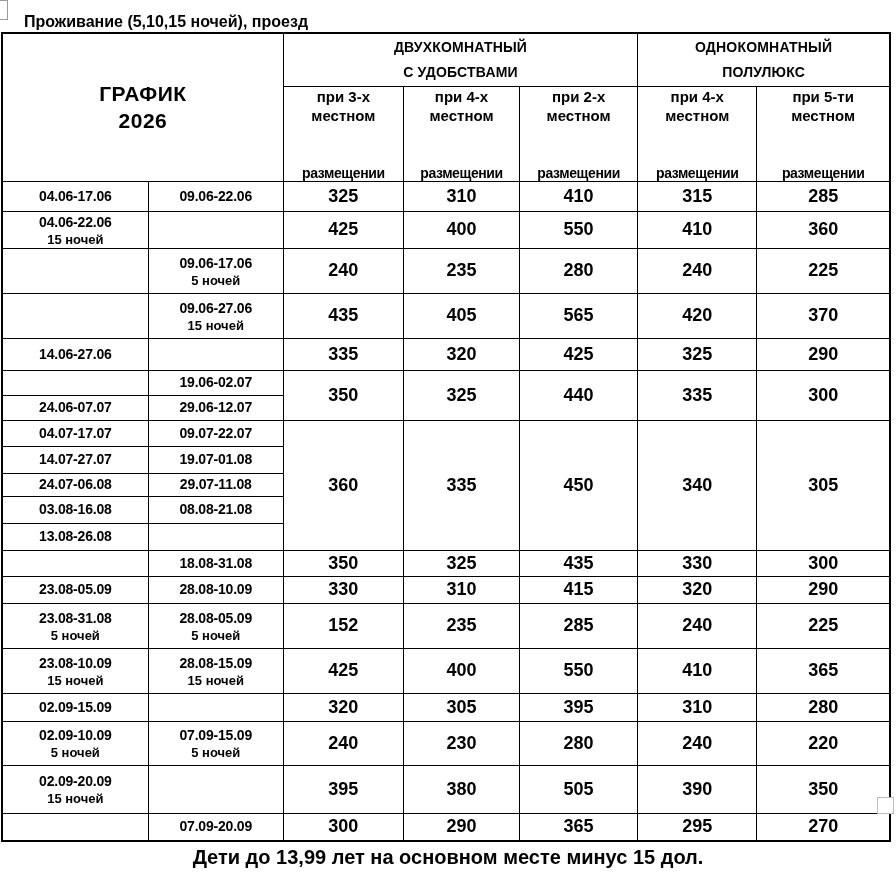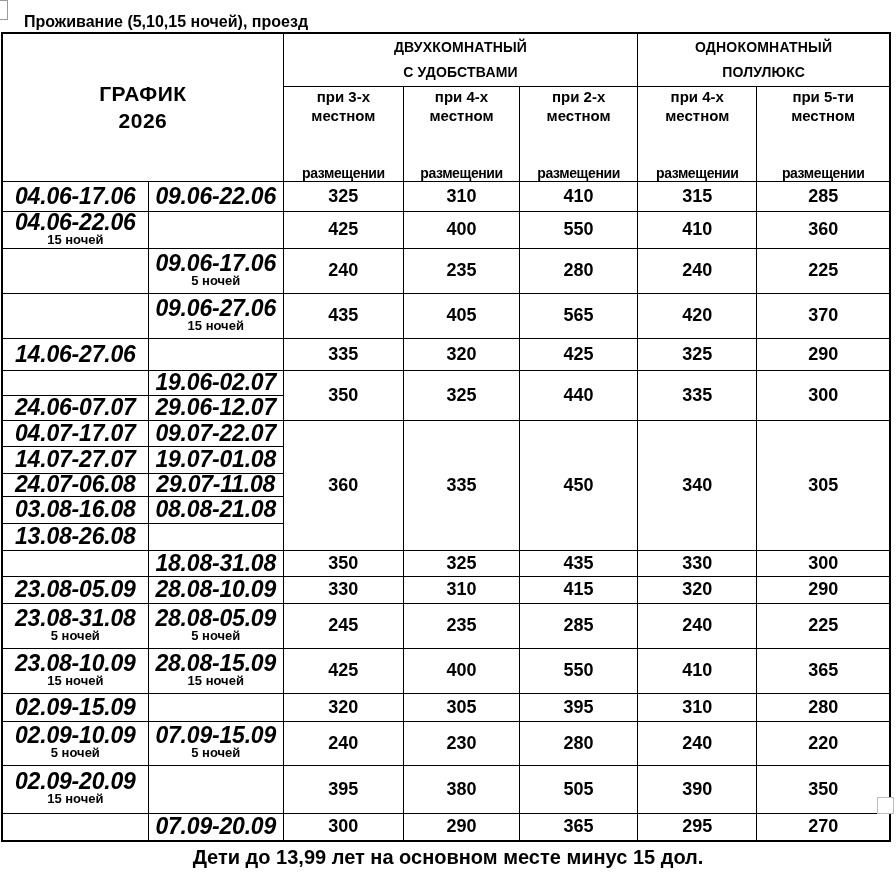--- a/index.html
+++ b/index.html
@@ -29,21 +29,21 @@
     margin-left:1px;width:890px;border:2px solid #000;
   }
   td{
     border:1px solid #000;text-align:center;vertical-align:middle;
     padding:0;overflow:hidden;
   }
   .title-line{font-size:21px;line-height:27px;letter-spacing:.5px;}
   .group-line{font-size:14px;line-height:25px;letter-spacing:.2px;}
   .sub-l1,.sub-l2{font-size:15px;line-height:19px;}
   .sub-l3{font-size:14px;line-height:16px;letter-spacing:-.4px;margin-top:40px;}
-  .d{font-size:23px;line-height:19px;letter-spacing:-.2px;font-style:italic;}
+  .d{font-size:14px;line-height:19px;letter-spacing:-.2px;}
   .n{font-size:13px;line-height:15px;}
   .pc{font-size:18px;}
   
   .notes{margin-top:2px;}
   .note1{text-align:center;font-size:20px;line-height:27px;}
   .note2{text-align:right;padding-right:9px;font-size:20px;line-height:27px;white-space:nowrap;}
   .note3{text-align:right;padding-right:23px;font-size:20px;line-height:26px;white-space:nowrap;}
   .mid{font-size:17px;}
   .caret{
     display:inline-block;width:2px;height:19px;background:#000;
@@ -270,21 +270,21 @@
 
   <tr style="height:45px">
     <td>
       <div class="d">23.08-31.08</div>
       <div class="n">5 ночей</div>
     </td>
     <td>
       <div class="d">28.08-05.09</div>
       <div class="n">5 ночей</div>
     </td>
-    <td class="pc">245</td>
+    <td class="pc">152</td>
     <td class="pc">235</td>
     <td class="pc">285</td>
     <td class="pc">240</td>
     <td class="pc">225</td>
   </tr>
 
   <tr style="height:45px">
     <td>
       <div class="d">23.08-10.09</div>
       <div class="n">15 ночей</div>

